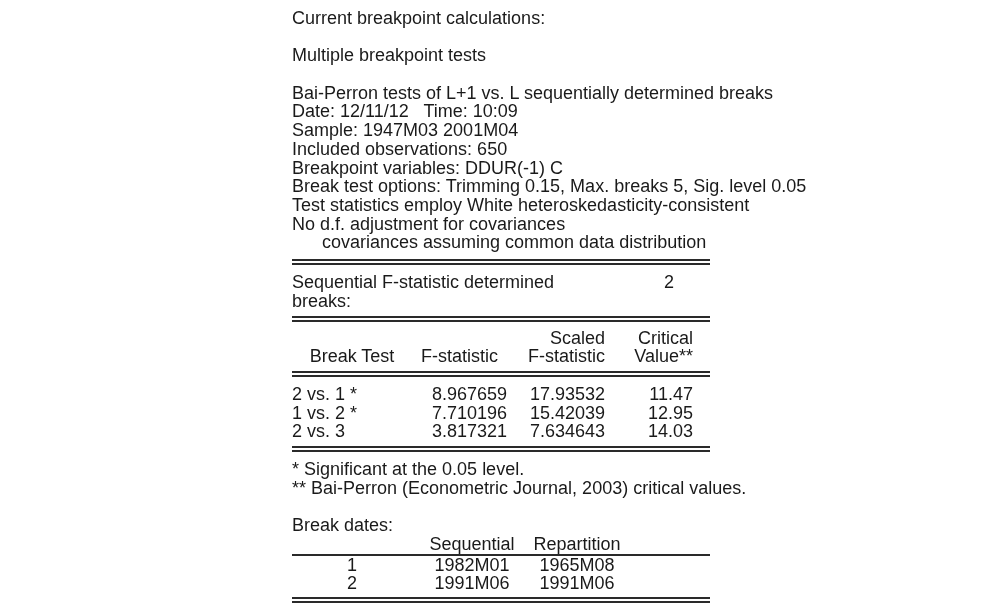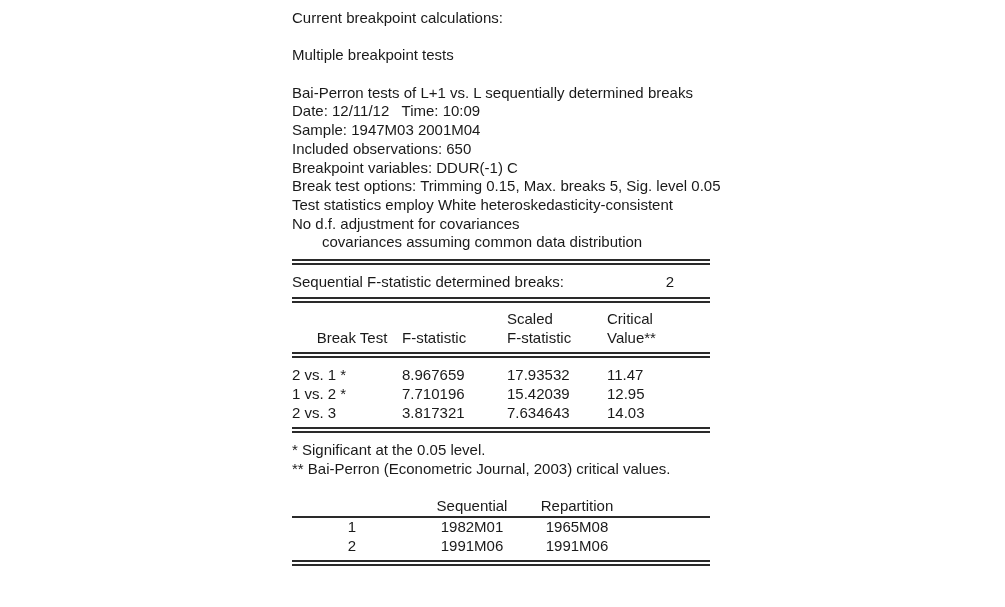--- a/index.html
+++ b/index.html
@@ -3,41 +3,41 @@
 <meta charset="utf-8">
 <style>
   * { margin:0; padding:0; box-sizing:border-box; }
   html, body { width:1005px; height:607px; background:#ffffff; overflow:hidden; }
   .sheet {
     position:relative;
     margin-left:292px;
     padding-top:9px;
     width:418px;
     font-family:"Liberation Sans","DejaVu Sans",sans-serif;
-    font-size:15px;
+    font-size:18px;
     line-height:18.7px;
     color:#1a1a1a;
   }
   .line  { white-space:pre; }
   .blank { height:18.7px; }
   .indent { padding-left:30px; }
 
   .dbl { height:6px; border-top:2px solid #2a2a2a; border-bottom:2px solid #2a2a2a; }
   .sgl { height:2px; background:#2a2a2a; }
   .m7 { margin-top:7px; }
   .m8 { margin-top:8px; }
   .m5 { margin-top:5px; }
   .m4 { margin-top:4px; }
 
   .sum-row { display:grid; grid-template-columns:315px 103px; margin-top:8px; }
   .sum-row .val { text-align:right; padding-right:36px; }
 
   .bt-row { display:grid; grid-template-columns:110px 105px 100px 103px; }
   .bt-row .c1 { text-align:left; white-space:pre; }
-  .bt-row .c2, .bt-row .c3, .bt-row .c4 { }
+  .bt-row .c2, .bt-row .c3, .bt-row .c4 { text-align:right; }
   .bt-row .c3 { padding-right:2px; }
   .bt-row .c4 { padding-right:17px; }
   .bt-head { margin-top:7px; }
   .bt-head .c1 { text-align:center; padding-left:10px; }
   .bt-head .c2 { padding-right:9px; }
 
   .bd-row { display:grid; grid-template-columns:120px 120px 90px 88px; }
   .bd-row .c1, .bd-row .c2, .bd-row .c3 { text-align:center; }
 </style>
 </head>
@@ -105,20 +105,21 @@
     </div>
 
     <div class="dbl m5"></div>
   </div>
 
   <div class="line m8">* Significant at the 0.05 level.</div>
   <div class="line">** Bai-Perron (Econometric Journal, 2003) critical values.</div>
   <div class="blank"></div>
 
   <div>
+    <div class="line">Break dates:</div>
     <div class="bd-row">
       <div class="c1"></div>
       <div class="c2">Sequential</div>
       <div class="c3">Repartition</div>
       <div class="c4"></div>
     </div>
     <div class="sgl"></div>
     <div class="bd-row">
       <div class="c1">1</div>
       <div class="c2">1982M01</div>

